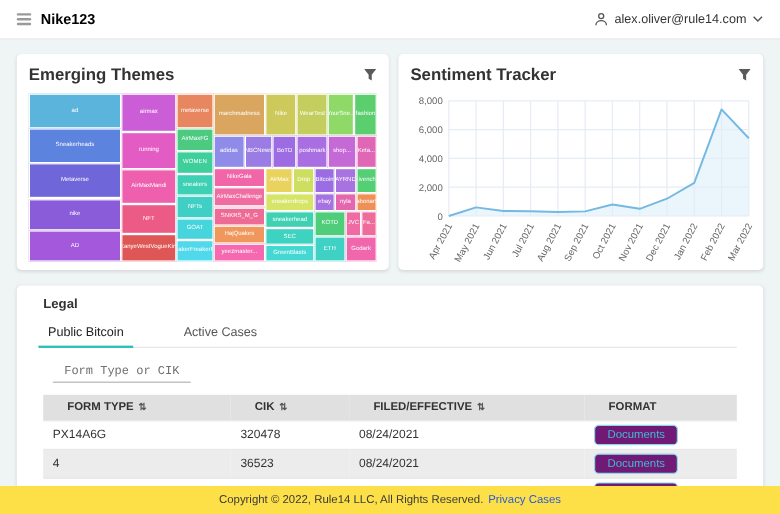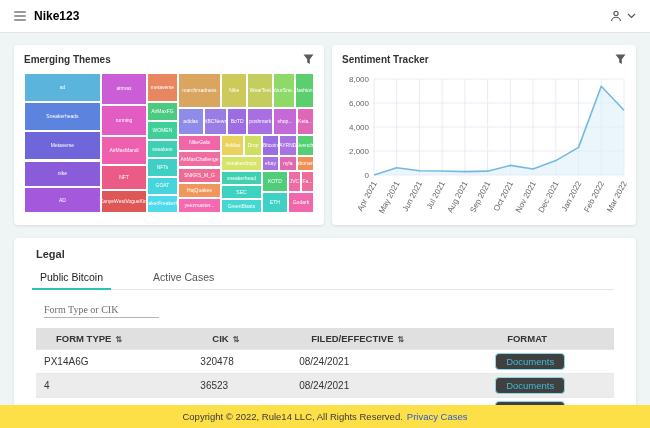--- a/index.html
+++ b/index.html
@@ -29,21 +29,21 @@
     display:flex; gap:8px; margin:12px 14px 0 14px;
   }
   .card {
     background:#fff; border-radius:4px;
     box-shadow:0 1px 3px rgba(0,0,0,.10);
   }
   .card-head {
     display:flex; align-items:center; justify-content:space-between;
     padding:9px 10px 4px 10px;
   }
-  .card-title { font-size:10px; font-weight:bold; color:#333; }
+  .card-title { font-size:14px; font-weight:bold; color:#333; }
   .funnel { cursor:pointer; }
   #themes-card { width:310px; height:180px; }
   #sentiment-card { width:304px; height:180px; }
   
   .treemap {
     position:relative; margin:4px 10px 10px 10px; height:140px;
     background:#fff;
   }
   .tm-tile {
     position:absolute; display:flex; align-items:center; justify-content:center;
@@ -66,36 +66,37 @@
   }
   .tab.active { color:#222; }
   .tab.active::after {
     content:""; position:absolute; left:-4px; right:-4px; bottom:-1px;
     height:2px; background:#2cc2b5;
   }
   .filter-input-wrap { margin:9px 0 0 8px; }
   .filter-input {
     border:none; border-bottom:1px solid #b5b5b5; background:transparent;
     font-size:10px; color:#444; width:115px; padding:2px 0; outline:none;
-    font-family:Liberation Serif, serif;
+    font-family:Liberation Mono, monospace;
+    text-align:center;
   }
   .filter-input::placeholder { color:#6f6f6f; }
   
   table { width:100%; border-collapse:collapse; margin-top:10px; }
   thead th {
     background:#e0e0e0; font-size:9.5px; font-weight:bold; color:#333;
     text-align:left; padding:5px 20px; text-transform:uppercase;
   }
   .sort-glyph { font-size:8px; color:#555; margin-left:4px; cursor:pointer; }
   tbody td {
     font-size:10px; color:#333; padding:3px 8px; border-top:1px solid #e8e8e8;
   }
   tbody tr:nth-child(even) td { background:#ececec; }
   .doc-btn {
-    font-size:9.5px; color:#3fbcd8; background:#404040;
+    font-size:9.5px; color:#3fbcd8; background:#701a75;
     border:1px solid #8ad8ea; border-radius:4px; padding:2px 10px;
     cursor:pointer; font-family:"Liberation Sans",sans-serif;
   }
   
   .footer {
     position:absolute; left:0; right:0; bottom:0; height:23px;
     display:flex; align-items:center; justify-content:center; gap:4px;
     font-size:9.5px; color:#3a3a3a; background:#fde047;
   }
   .footer a { color:#2a5bd7; text-decoration:none; cursor:pointer; }
@@ -110,20 +111,21 @@
         <span></span>
         <span></span>
     </div>
     <div class="brand">Nike123</div>
   </div>
   <div class="user-wrap">
     <svg class="icon-svg" width="12" height="12" viewBox="0 0 12 12">
       <circle cx="6" cy="3.4" r="2.1" fill="none" stroke="#555" stroke-width="1.1"></circle>
       <path d="M1.6 11 C1.6 8.4 4 7.2 6 7.2 C8 7.2 10.4 8.4 10.4 11" fill="none" stroke="#555" stroke-width="1.1"></path>
     </svg>
+    <span class="user-email">alex.oliver@rule14.com</span>
     <svg class="icon-svg" width="9" height="6" viewBox="0 0 9 6">
       <polyline points="1,1 4.5,4.5 8,1" fill="none" stroke="#555" stroke-width="1.2"></polyline>
     </svg>
   </div>
 </div>
 
 <div class="cards-row">
 
   <div class="card" id="themes-card">
     <div class="card-head">

